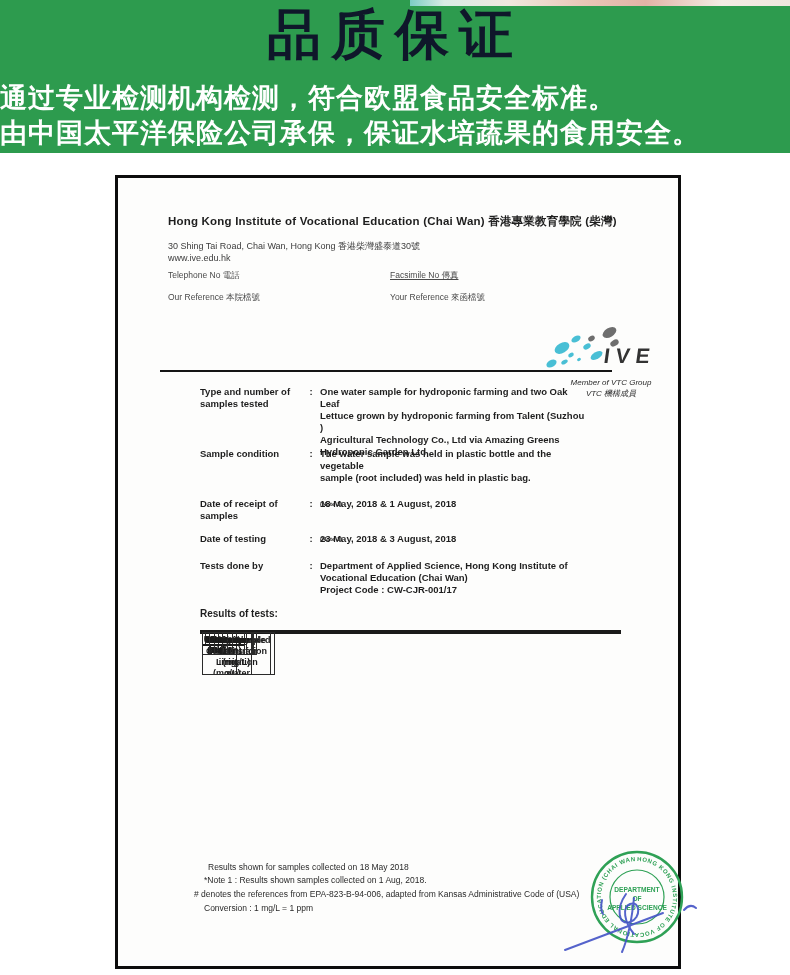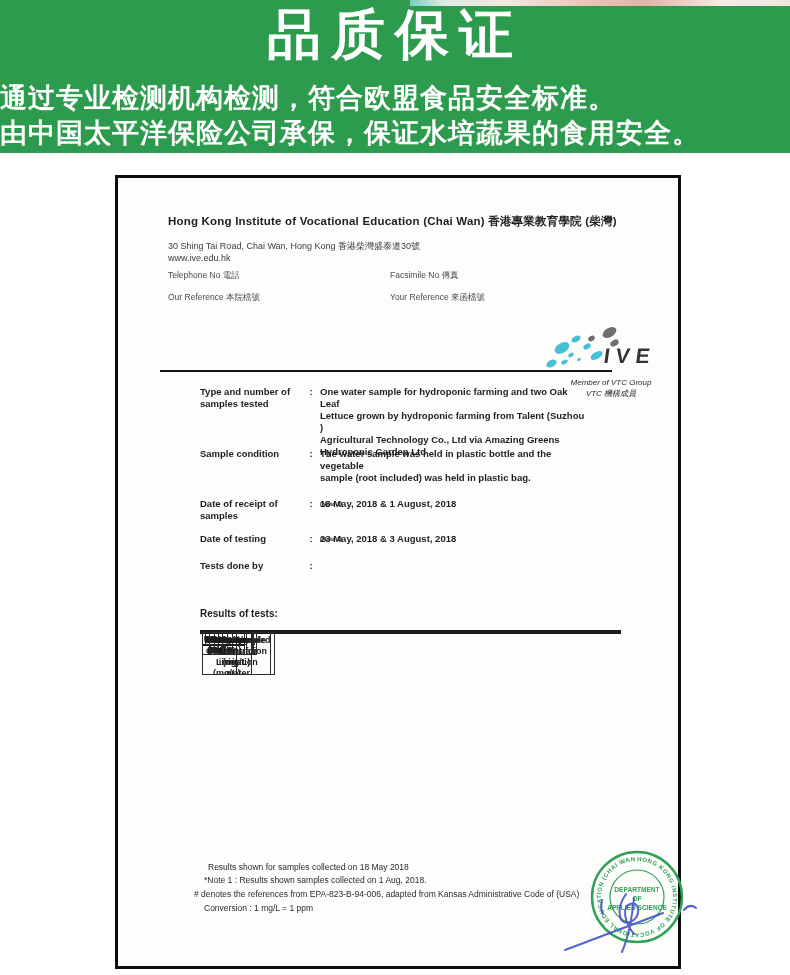--- a/index.html
+++ b/index.html
@@ -9,36 +9,36 @@
   *{box-sizing:border-box;}
   html,body{margin:0;padding:0;}
   body{width:790px;height:975px;position:relative;background:#ffffff;
        font-family:"Liberation Sans",sans-serif;overflow:hidden;}
 
   
   .banner{position:absolute;left:0;top:0;width:790px;height:153px;background:var(--green);}
   .photo-strip{position:absolute;top:0;right:0;width:380px;height:6px;
     background:linear-gradient(90deg,#7ccdc3 0%,#d9ece5 9%,#f1e8df 26%,#e9c6b6 46%,#e2b3a6 62%,#f4ece4 82%,#efe7de 100%);}
   .banner-title{position:absolute;top:4px;left:0;width:790px;text-align:center;
-    color:#ffffff;font-family:"Liberation Serif","DejaVu Serif",serif;font-weight:bold;
+    color:#0f172a;font-family:"Liberation Serif","DejaVu Serif",serif;font-weight:bold;
     font-size:54px;letter-spacing:10px;line-height:62px;}
   .banner-sub{position:absolute;left:0;width:790px;text-align:left;color:#fff;
     font-family:"Liberation Serif","DejaVu Serif",serif;font-weight:bold;font-size:27px;letter-spacing:1px;}
   .sub1{top:80px;} .sub2{top:115px;}
 
   
   .doc{position:absolute;left:115px;top:175px;width:566px;height:794px;
        background:#fdfdfc;border:3px solid #0c0c0c;color:var(--ink);}
   .doc *{position:absolute;}
 
   .inst{left:50px;top:36px;font-size:11.5px;font-weight:bold;white-space:nowrap;letter-spacing:.2px;}
   .addr{left:50px;top:62px;font-size:9px;color:#3c3c3c;}
   .web{left:50px;top:75px;font-size:9px;color:#3c3c3c;}
   .meta{font-size:8.5px;color:#4a4a4a;white-space:nowrap;}
-  .tel{left:50px;top:92px;} .fax{left:272px;top:92px;}
+  .tel{left:50px;top:92px;} .fax{left:272px;top:92px;text-decoration:underline;}
   .ourref{left:50px;top:114px;} .yourref{left:272px;top:114px;}
 
   
   .logo{left:420px;top:146px;width:145px;height:46px;}
   .logo i{display:block;border-radius:50%;}
   .dot-teal{background:var(--teal);} .dot-gray{background:var(--lgray);}
   .ive{left:66px;top:20px;font-size:21px;font-weight:800;letter-spacing:6px;
        color:#333;transform:skewX(-8deg);font-family:"Liberation Sans",sans-serif;}
   .member{left:428px;top:200px;width:130px;text-align:center;font-size:8px;
           font-style:italic;color:#2b2b2b;line-height:10.5px;z-index:3;}
@@ -139,20 +139,23 @@
     <div class="fvalue"><span>18 May, 2018 &amp; 1 August, 2018</span> <sup>(Note 1)</sup></div>
   </div>
   <div class="field f3">
     <div class="flabel">Date of testing</div>
     <div class="fcolon">:</div>
     <div class="fvalue"><span>23 May, 2018 &amp; 3 August, 2018</span> <sup>(Note 1)</sup></div>
   </div>
   <div class="field f4">
     <div class="flabel">Tests done by</div>
     <div class="fcolon">:</div>
+    <div class="fvalue">Department of Applied Science, Hong Kong Institute of
+Vocational Education (Chai Wan)
+Project Code : CW-CJR-001/17</div>
   </div>
 
   <div class="results">Results of tests:</div>
 
   <div class="tblwrap">
     <table>
       <colgroup>
           <col class="c1">
           <col class="c2">
           <col class="c3">

